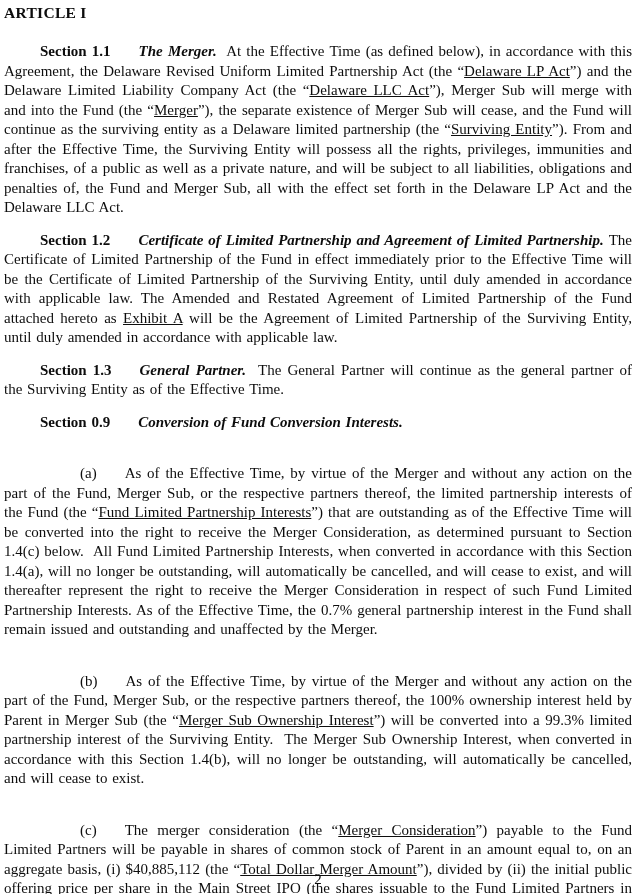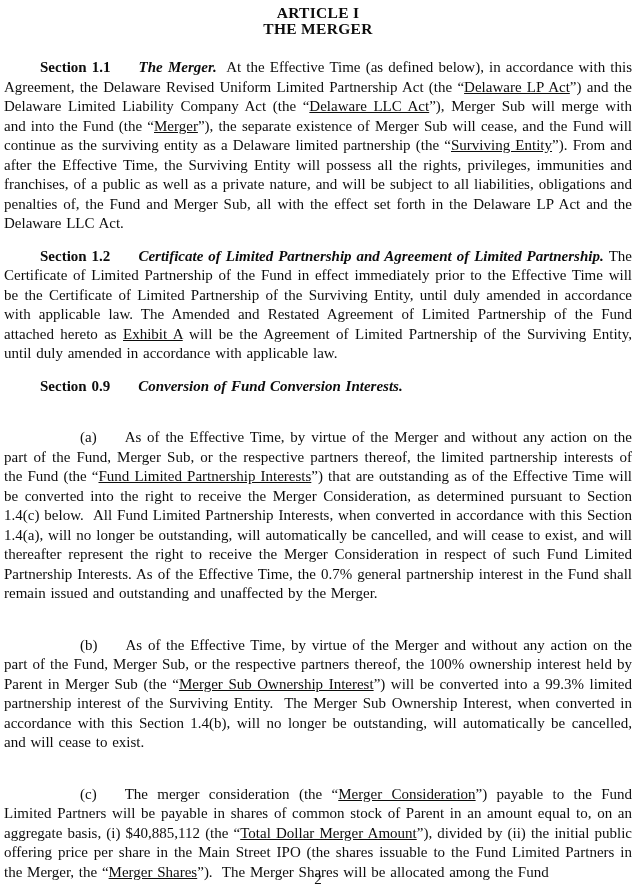--- a/index.html
+++ b/index.html
@@ -7,21 +7,20 @@
     position:relative;
     width:636px;height:894px;
     background:#fff;
     color:#0d0d0d;
     font-family:"Liberation Serif","DejaVu Serif",serif;
     overflow:hidden;
     box-sizing:border-box;
     padding:5px 4px 0 4px;
   }
   .heading{
-    text-align:center;
     font-weight:bold;
     font-size:15.5px;
     line-height:16px;
     margin-bottom:21px;
     letter-spacing:0.3px;
   }
   .para{
     margin:13px 0 0 0;
     font-size:15px;
     line-height:19.5px;
@@ -41,24 +40,24 @@
     text-align:center;
     font-size:15px;
   }
 </style>
 </head>
 <body>
 
 <div class="page">
   <div class="heading">
     <div>ARTICLE I</div>
-    <div>THE MERGER</div>
   </div>
 
   <p class="para"><span class="b">Section 1.1</span><span class="tab"></span><span class="b i">The Merger.</span><span>&nbsp; At the Effective Time (as defined below), in accordance with this Agreement, the Delaware Revised Uniform Limited Partnership Act (the “</span><span class="u">Delaware LP Act</span><span>”) and the Delaware Limited Liability Company Act (the “</span><span class="u">Delaware LLC Act</span><span>”), Merger Sub will merge with and into the Fund (the “</span><span class="u">Merger</span><span>”), the separate existence of Merger Sub will cease, and the Fund will continue as the surviving entity as a Delaware limited partnership (the “</span><span class="u">Surviving Entity</span><span>”). From and after the Effective Time, the Surviving Entity will possess all the rights, privileges, immunities and franchises, of a public as well as a private nature, and will be subject to all liabilities, obligations and penalties of, the Fund and Merger Sub, all with the effect set forth in the Delaware LP Act and the Delaware LLC Act.</span></p>
   <p class="para"><span class="b">Section 1.2</span><span class="tab"></span><span class="b i">Certificate of Limited Partnership and Agreement of Limited Partnership.</span><span>&nbsp;The Certificate of Limited Partnership of the Fund in effect immediately prior to the Effective Time will be the Certificate of Limited Partnership of the Surviving Entity, until duly amended in accordance with applicable law. The Amended and Restated Agreement of Limited Partnership of the Fund attached hereto as </span><span class="u">Exhibit A</span><span> will be the Agreement of Limited Partnership of the Surviving Entity, until duly amended in accordance with applicable law.</span></p>
+  <p class="para"><span class="b">Section 1.3</span><span class="tab"></span><span class="b i">General Partner.</span><span>&nbsp; The General Partner will continue as the general partner of the Surviving Entity as of the Effective Time.</span></p>
   <p class="para"><span class="b">Section 0.9</span><span class="tab"></span><span class="b i">Conversion of Fund Conversion Interests.</span></p>
   <p class="para letter"><span>(a)</span><span class="tab"></span><span>As of the Effective Time, by virtue of the Merger and without any action on the part of the Fund, Merger Sub, or the respective partners thereof, the limited partnership interests of the Fund (the “</span><span class="u">Fund Limited Partnership Interests</span><span>”) that are outstanding as of the Effective Time will be converted into the right to receive the Merger Consideration, as determined pursuant to Section 1.4(c) below.&nbsp; All Fund Limited Partnership Interests, when converted in accordance with this Section 1.4(a), will no longer be outstanding, will automatically be cancelled, and will cease to exist, and will thereafter represent the right to receive the Merger Consideration in respect of such Fund Limited Partnership Interests. As of the Effective Time, the 0.7% general partnership interest in the Fund shall remain issued and outstanding and unaffected by the Merger.</span></p>
   <p class="para letter"><span>(b)</span><span class="tab"></span><span>As of the Effective Time, by virtue of the Merger and without any action on the part of the Fund, Merger Sub, or the respective partners thereof, the 100% ownership interest held by Parent in Merger Sub (the “</span><span class="u">Merger Sub Ownership Interest</span><span>”) will be converted into a 99.3% limited partnership interest of the Surviving Entity.&nbsp; The Merger Sub Ownership Interest, when converted in accordance with this Section 1.4(b), will no longer be outstanding, will automatically be cancelled, and will cease to exist.</span></p>
   <p class="para letter"><span>(c)</span><span class="tab"></span><span>The merger consideration (the “</span><span class="u">Merger Consideration</span><span>”) payable to the Fund Limited Partners will be payable in shares of common stock of Parent in an amount equal to, on an aggregate basis, (i) $40,885,112 (the “</span><span class="u">Total Dollar Merger Amount</span><span>”), divided by (ii) the initial public offering price per share in the Main Street IPO (the shares issuable to the Fund Limited Partners in the Merger, the “</span><span class="u">Merger Shares</span><span>”).&nbsp; The Merger Shares will be allocated among the Fund</span></p>
 
   <div class="pagenum">2</div>
 </div>
 
 </body></html>

